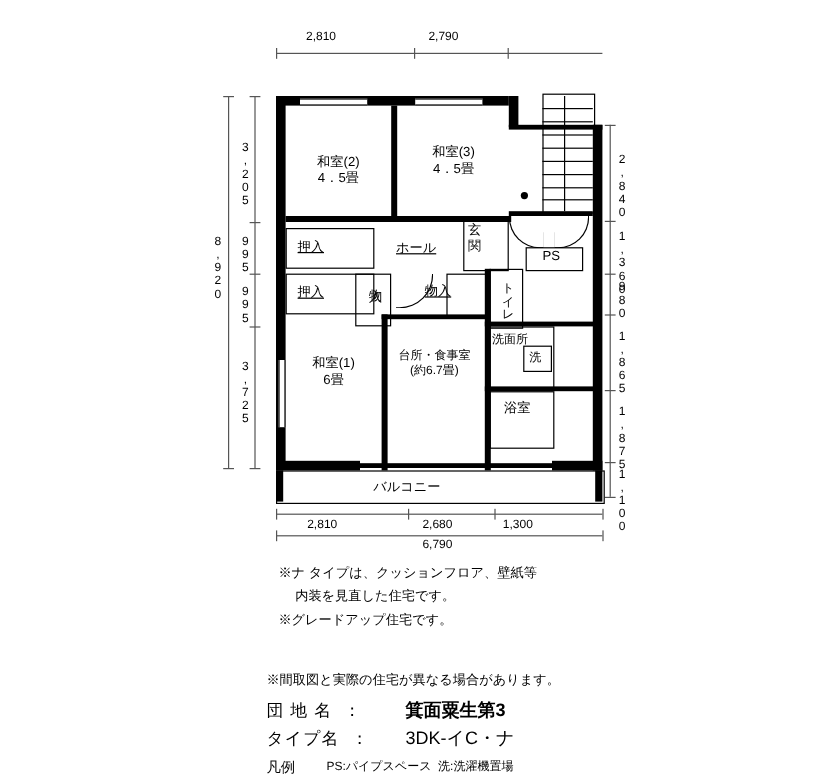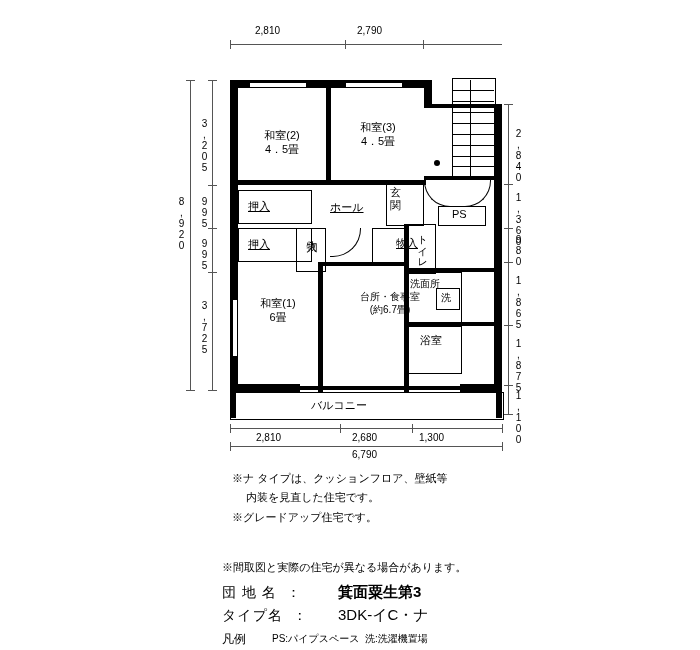--- a/index.html
+++ b/index.html
@@ -122,21 +122,21 @@
 関</div>
 
   <div class="lt" style="left:438px;top:206px;width:46px;height:18px;background:#fff;"></div>
   <div class="abs" style="left:452px;top:208px;font-size:11px;">PS</div>
 
   <div class="abs" style="left:424px;top:180px;width:28px;height:26px;border-left:1px solid #000;border-bottom:1px solid #000;border-radius:0 0 0 26px;"></div>
   <div class="abs" style="left:462px;top:180px;width:28px;height:26px;border-right:1px solid #000;border-bottom:1px solid #000;border-radius:0 0 26px 0;"></div>
   <div class="abs" style="left:330px;top:228px;width:30px;height:28px;border-right:1px solid #000;border-bottom:1px solid #000;border-radius:0 0 28px 0;"></div>
 
   <div class="lt" style="left:372px;top:228px;width:34px;height:34px;"></div>
-  <div class="txt abs" style="left:396px;top:236px;">物入</div>
+  <div class="txt abs" style="left:354px;top:236px;">物入</div>
   <div class="lt" style="left:408px;top:224px;width:26px;height:48px;"></div>
   <div class="vert abs" style="left:415px;top:228px;font-size:10px;">トイレ</div>
 
   <div class="lt" style="left:408px;top:272px;width:52px;height:52px;"></div>
   <div class="abs" style="left:410px;top:278px;font-size:10px;line-height:12px;white-space:pre;text-align:center;width:22px;"><span>洗面所</span></div>
   <div class="lt" style="left:436px;top:288px;width:22px;height:20px;"></div>
   <div class="abs" style="left:441px;top:291px;font-size:10px;">洗</div>
 
   <div class="lt" style="left:408px;top:326px;width:52px;height:46px;"></div>
   <div class="abs" style="left:420px;top:334px;font-size:11px;line-height:13px;white-space:pre;">浴室</div>
@@ -145,21 +145,21 @@
   <div class="wallH" style="left:404px;top:268px;width:92px;height:4px;"></div>
   <div class="wallH" style="left:404px;top:322px;width:92px;height:4px;"></div>
   <div class="wallV" style="left:318px;top:262px;width:5px;height:130px;"></div>
   <div class="wallH" style="left:318px;top:262px;width:90px;height:4px;"></div>
 
   <div class="room" style="left:238px;top:296px;width:80px;">
     <div>和室(1)</div>
     <div>6畳</div>
   </div>
 
-  <div class="room" style="left:318px;top:290px;width:88px;font-size:10px;line-height:13px;padding-left:28px;">
+  <div class="room" style="left:318px;top:290px;width:88px;font-size:10px;line-height:13px;">
     <div>台所・食事室</div>
     <div>(約6.7畳)</div>
   </div>
 
   <div class="wallH" style="left:230px;top:384px;width:70px;height:8px;"></div>
   <div class="wallH" style="left:300px;top:386px;width:160px;height:4px;"></div>
   <div class="wallH" style="left:460px;top:384px;width:42px;height:8px;"></div>
   <div class="lt" style="left:230px;top:392px;width:272px;height:26px;"></div>
   <div class="abs" style="left:311px;top:398px;font-size:11px;">バルコニー</div>
 

